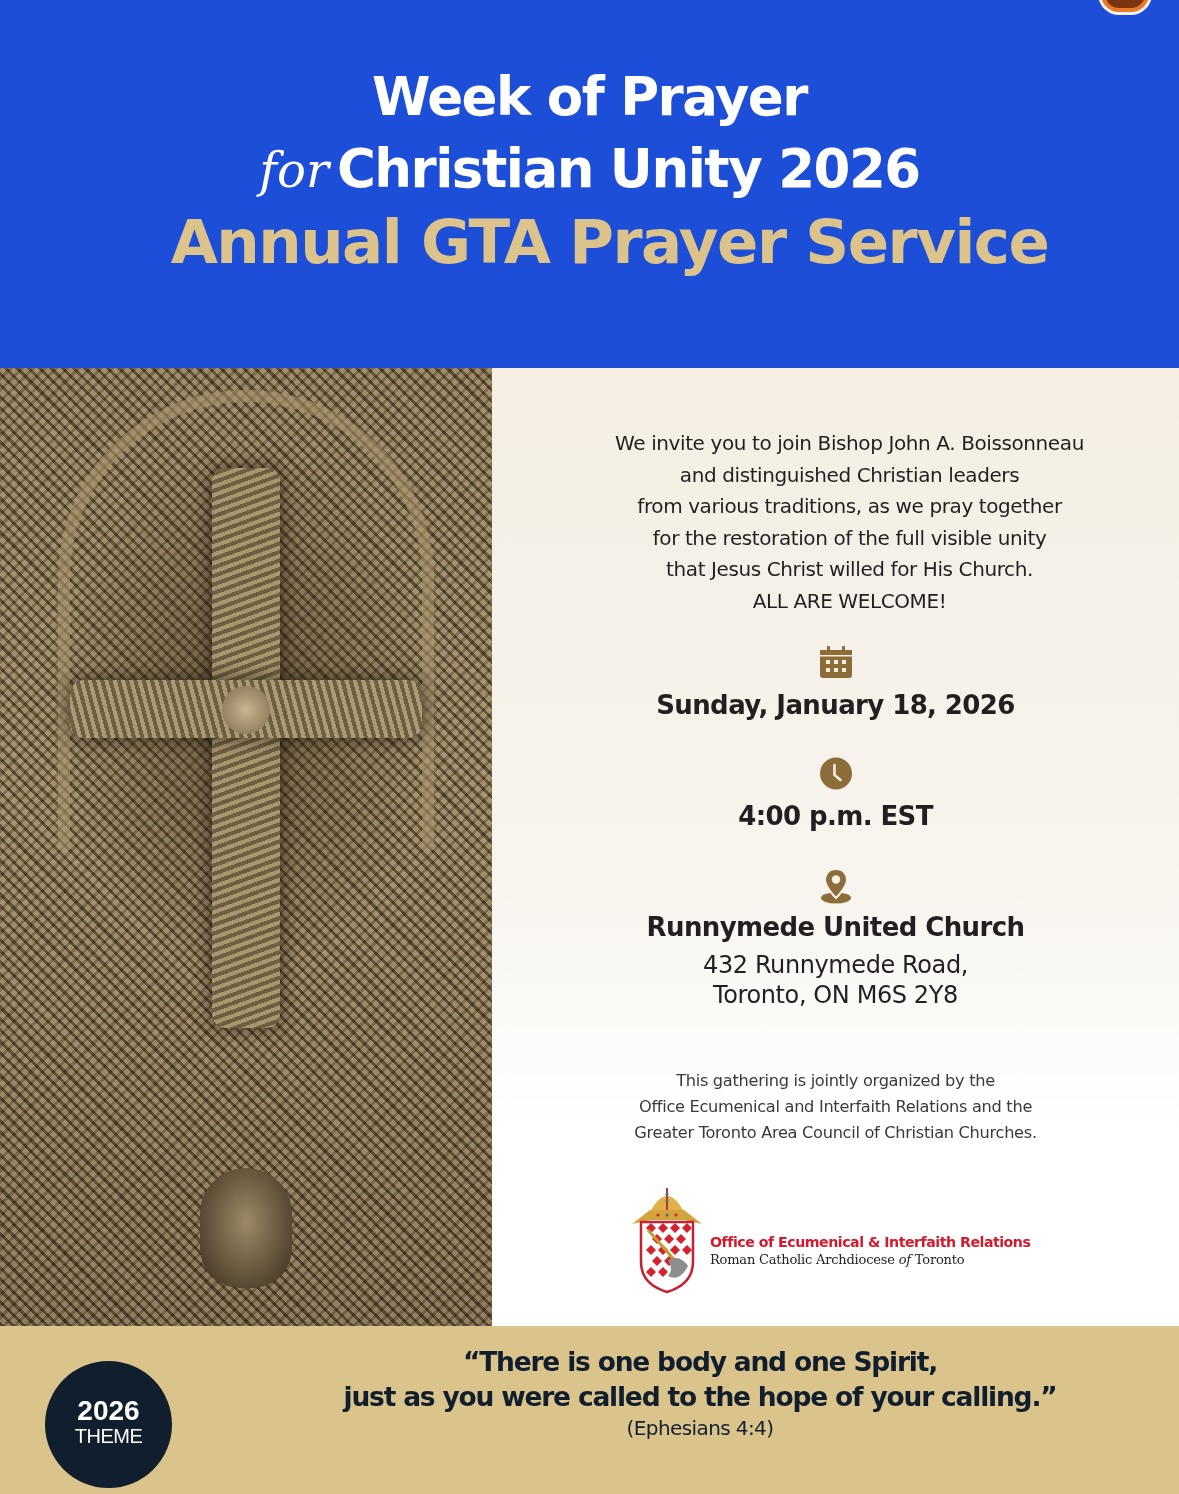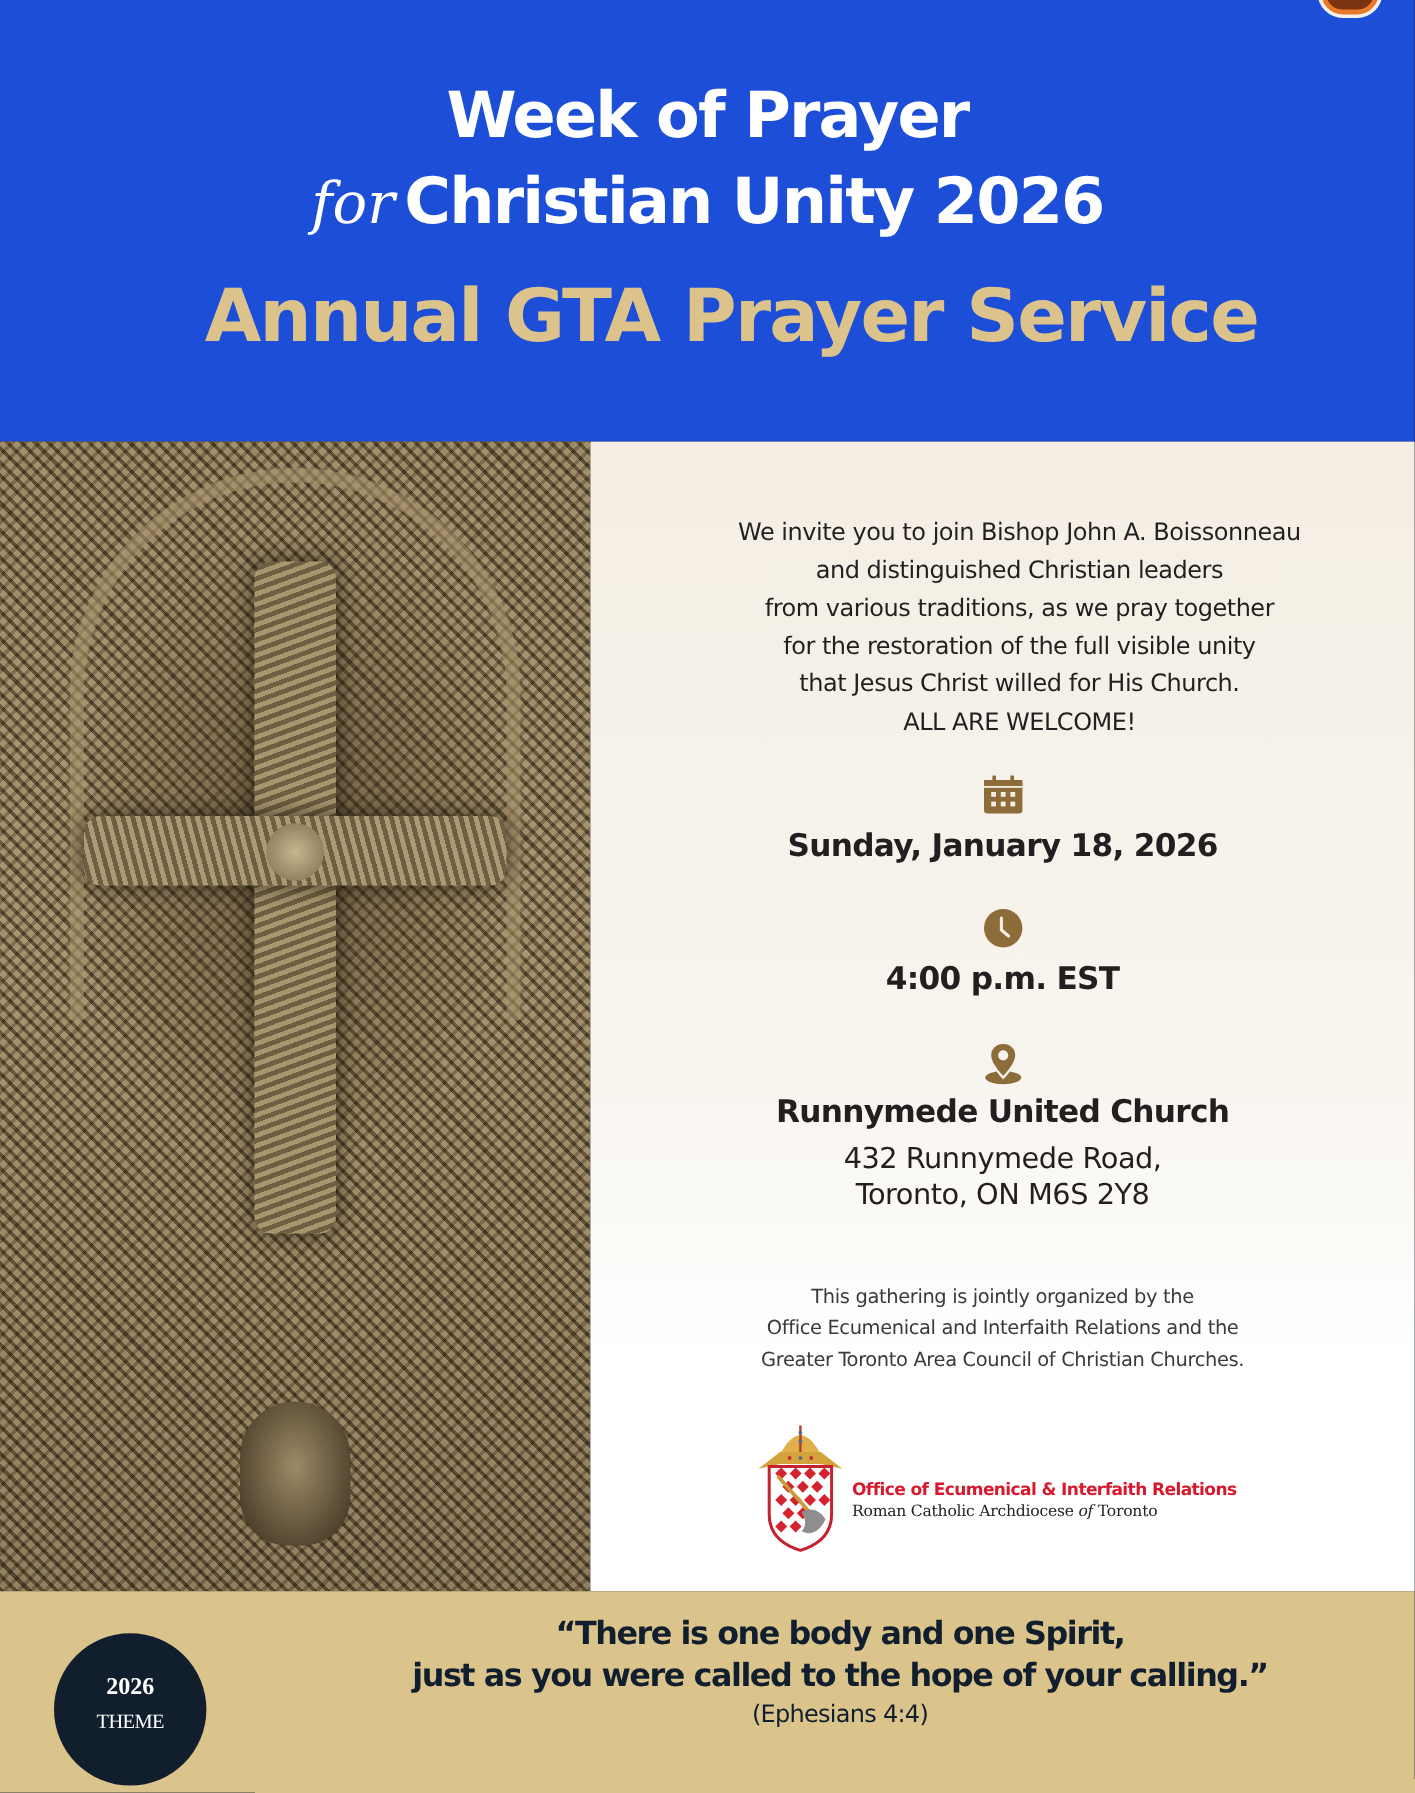--- a/index.html
+++ b/index.html
@@ -8,21 +8,21 @@
 
   
   .header { position: absolute; left: 0; top: 0; width: 1179px; height: 368px; background: #1d4ed8; }
   .corner-logo { position: absolute; right: 30px; top: -30px; width: 48px; height: 42px; border-radius: 0 0 18px 18px;
     background: #7a3510; border: 4px solid #e87a2a; box-shadow: 0 0 0 3px #f4f0ea; }
   .title-1 { position: absolute; left: 0; width: 100%; top: 66px; text-align: center; color: #ffffff;
     font-family: "DejaVu Sans", sans-serif; font-weight: bold; font-size: 53px; letter-spacing: -1.5px; }
   .title-2 { position: absolute; left: 0; width: 100%; top: 138px; text-align: center; color: #ffffff;
     font-family: "DejaVu Sans", sans-serif; font-weight: bold; font-size: 53px; letter-spacing: -1.5px; }
   .title-2 .for { font-family: "DejaVu Serif", serif; font-style: italic; font-weight: normal; font-size: 48px; letter-spacing: 0; margin-right: 8px; }
-  .title-3 { position: absolute; left: 0; width: 100%; top: 228px; text-align: center; color: #dcc28b;
+  .title-3 { position: absolute; left: 0; width: 100%; top: 206px; text-align: center; color: #dcc28b;
     font-family: "DejaVu Sans", sans-serif; font-weight: bold; font-size: 61px; letter-spacing: -1.5px; padding-left: 40px; }
 
   
   .photo { position: absolute; left: 0; top: 368px; width: 492px; height: 958px; overflow: hidden;
     background:
       radial-gradient(ellipse 55% 40% at 50% 35%, rgba(60,45,25,0.55), transparent 70%),
       repeating-linear-gradient(45deg, rgba(50,38,22,0.55) 0 3px, rgba(180,160,120,0.35) 3px 8px, rgba(60,45,25,0.5) 8px 11px, rgba(200,180,140,0.3) 11px 16px),
       repeating-linear-gradient(-45deg, rgba(50,38,22,0.45) 0 3px, rgba(190,170,130,0.3) 3px 8px, rgba(55,42,25,0.45) 8px 11px, rgba(210,190,150,0.25) 11px 16px),
       linear-gradient(180deg, #7d6b4d 0%, #8c7a58 40%, #776447 75%, #5e4f37 100%); }
   .photo .arch { position: absolute; left: 58px; top: 22px; width: 376px; height: 460px; border-radius: 188px 188px 0 0;
@@ -55,22 +55,22 @@
   .org-name { position: absolute; left: 82px; top: 52px; color: #d7192d; font-family: "DejaVu Sans", sans-serif;
     font-weight: bold; font-size: 14.2px; letter-spacing: -0.5px; white-space: nowrap; }
   .org-sub { position: absolute; left: 82px; top: 70px; color: #222; font-family: "DejaVu Serif", serif;
     font-size: 13px; letter-spacing: -0.2px; white-space: nowrap; }
   .org-sub i { }
 
   
   .footer { position: absolute; left: 0; top: 1326px; width: 1179px; height: 168px; background: #dbc38c; }
   .badge { position: absolute; left: 45px; top: 35px; width: 127px; height: 127px; border-radius: 50%; background: #111e2d;
     color: #fff; text-align: center; }
-  .badge .year { position: absolute; left: 0; width: 100%; top: 34px; font-family: Liberation Serif, serif; font-weight: bold; font-size: 20px; }
-  .badge .theme { position: absolute; left: 0; width: 100%; top: 64px; font-family: Liberation Serif, serif; font-size: 17px; letter-spacing: -0.5px; }
+  .badge .year { position: absolute; left: 0; width: 100%; top: 34px; font-family: Liberation Sans, sans-serif; font-weight: bold; font-size: 28px; }
+  .badge .theme { position: absolute; left: 0; width: 100%; top: 64px; font-family: Liberation Sans, sans-serif; font-size: 20px; letter-spacing: -0.5px; }
   .quote { position: absolute; left: 200px; width: 1000px; top: 18px; text-align: center; color: #111e2d;
     font-family: "DejaVu Sans", sans-serif; font-weight: bold; font-size: 26.5px; line-height: 35px; letter-spacing: -1.2px; }
   .ref { position: absolute; left: 200px; width: 1000px; top: 90px; text-align: center; color: #111e2d;
     font-family: "DejaVu Sans", sans-serif; font-size: 20px; letter-spacing: -0.6px; }
 </style>
 </head>
 <body>
 
 <div class="header">
   <div class="corner-logo"></div>

